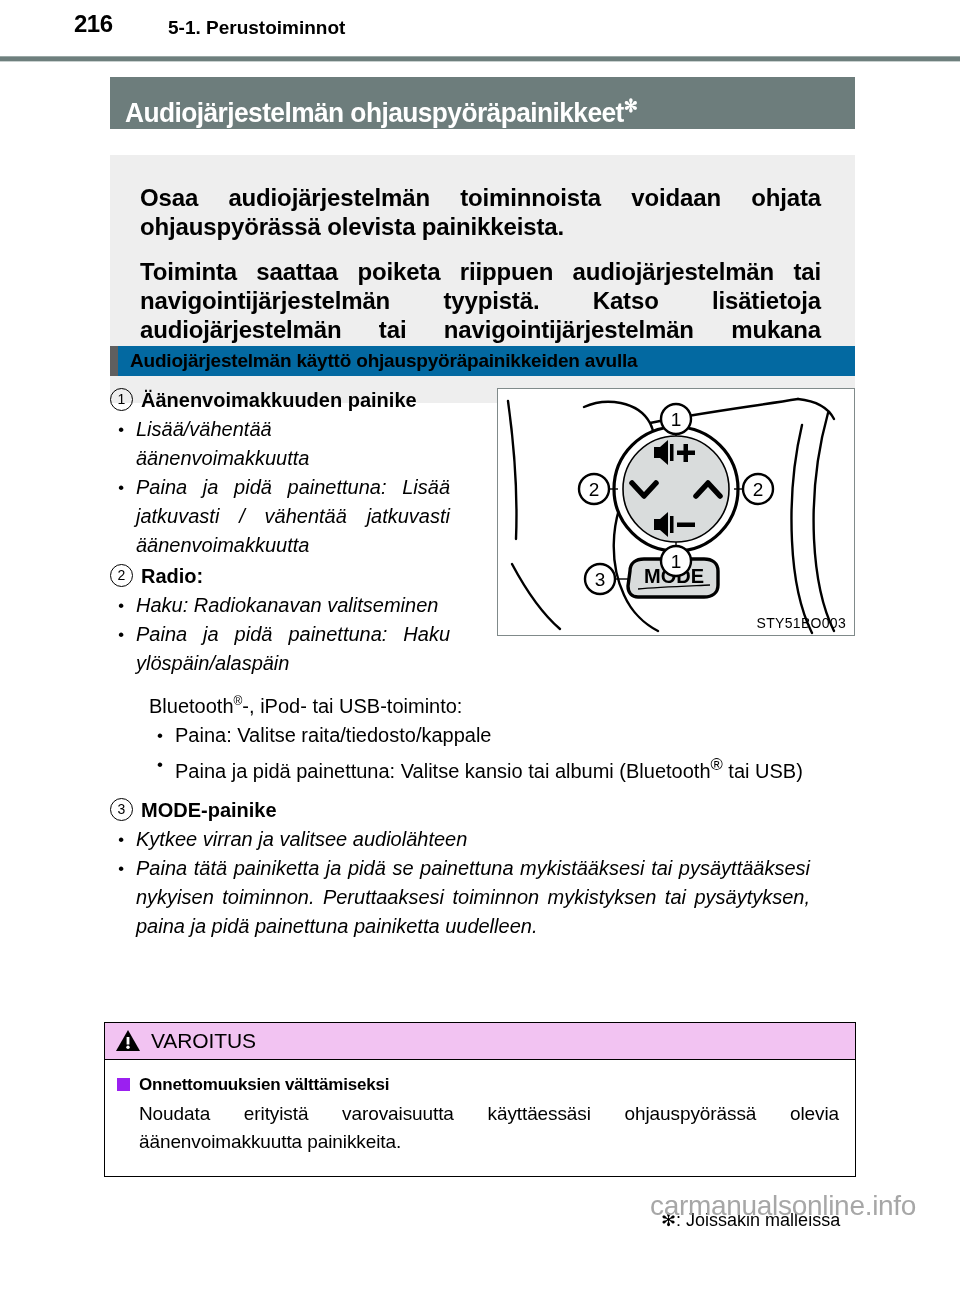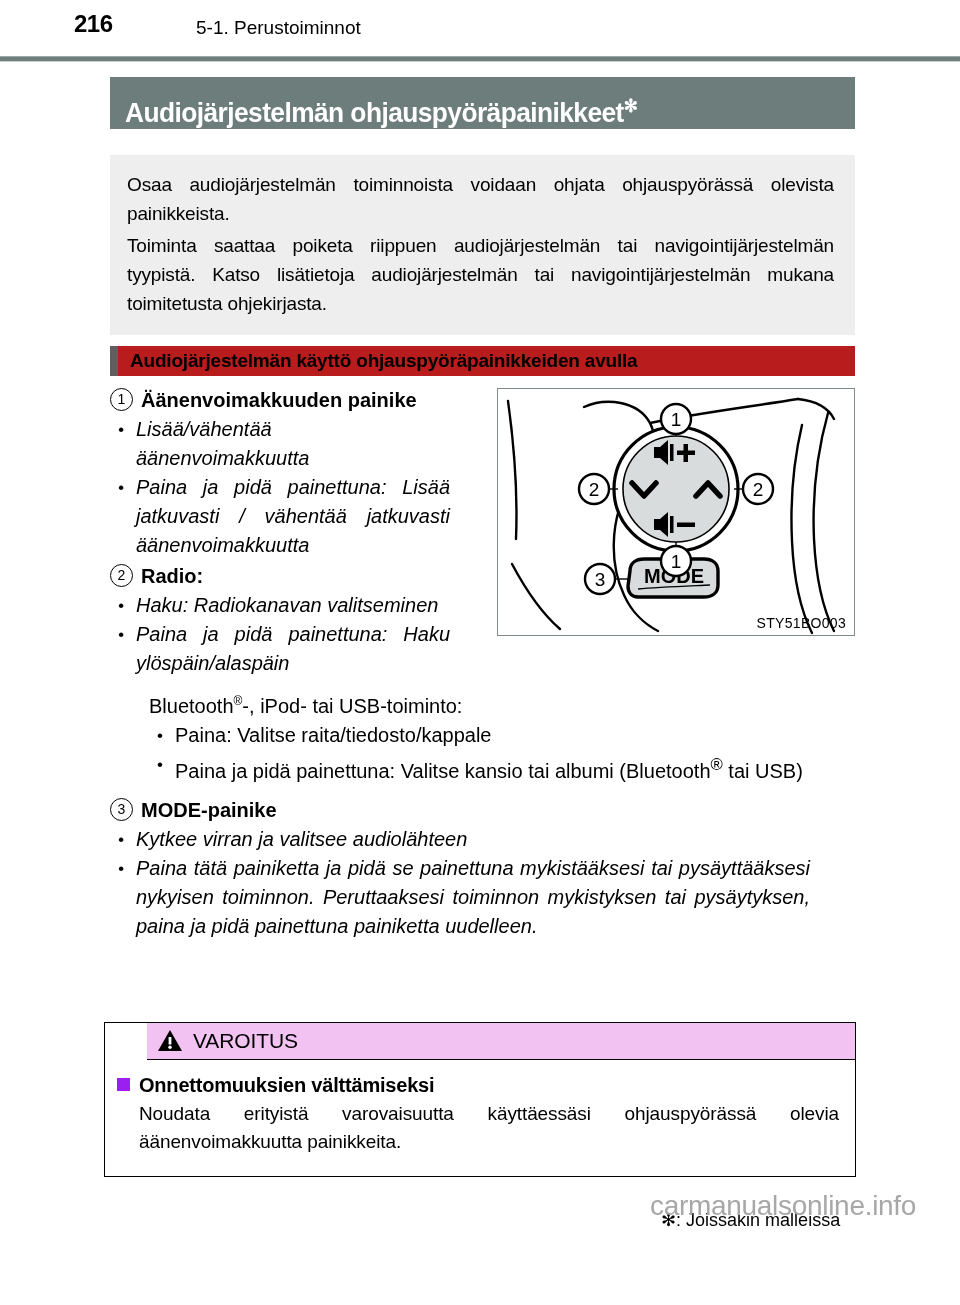--- a/index.html
+++ b/index.html
@@ -26,22 +26,21 @@
     position: absolute;
     left: 74px; top: 10px;
     font-size: 24px;
     font-weight: bold;
     letter-spacing: -0.5px;
   }
   #section-crumb {
     position: absolute;
     left: 168px; top: 17px;
     font-size: 19px;
-    font-weight: normal;
-    margin-left: 28px;
+    font-weight: bold;
   }
   #head-rule {
     position: absolute;
     left: 0; top: 56px;
     width: 960px; height: 4px;
     background: #6e7f7d;
     border-top: 1px solid #9aa8a6;
     border-bottom: 1px solid #c9d1d0;
   }
 
@@ -74,34 +73,34 @@
   
   #intro-panel {
     position: absolute;
     left: 110px; top: 155px;
     width: 745px;
     background: #eeeeee;
     padding: 12px 18px 14px 14px;
     box-sizing: border-box;
   }
   #intro-panel p {
-    margin: 3px;
-    font-size: 19px;
-    font-weight: normal;
+    margin: 16px;
+    font-size: 24px;
+    font-weight: bold;
     line-height: 29px;
     text-align: justify;
     letter-spacing: -0.15px;
   }
 
   
   #sec-head {
     position: absolute;
     left: 110px; top: 346px;
     width: 745px; height: 30px;
-    background: #b91c1c;
+    background: #0369a1;
     display: flex;
     align-items: center;
   }
   #sec-head-bar {
     width: 8px; height: 30px;
     background: #5f5f5f;
     flex: 0 0 auto;
   }
   #sec-head-text {
     font-size: 19px;
@@ -197,33 +196,32 @@
     box-sizing: border-box;
     background: #ffffff;
   }
   #warn-head {
     height: 36px;
     background: #f2c3f2;
     border-bottom: 1.5px solid #000;
     display: flex;
     align-items: center;
     padding-left: 10px;
-    margin-left: 42px;
   }
   #warn-head-text {
     font-size: 21px;
     padding-left: 10px;
     letter-spacing: -0.1px;
   }
   #warn-body {
     padding: 12px 16px 0 12px;
   }
   #warn-sub {
     position: relative;
-    font-size: 20px;
+    font-size: 17px;
     font-weight: bold;
     padding-left: 22px;
     line-height: 26px;
     letter-spacing: -0.2px;
   }
   #warn-sub .sq {
     position: absolute;
     left: 0; top: 6px;
     width: 13px; height: 13px;
     background: #9b20f0;

